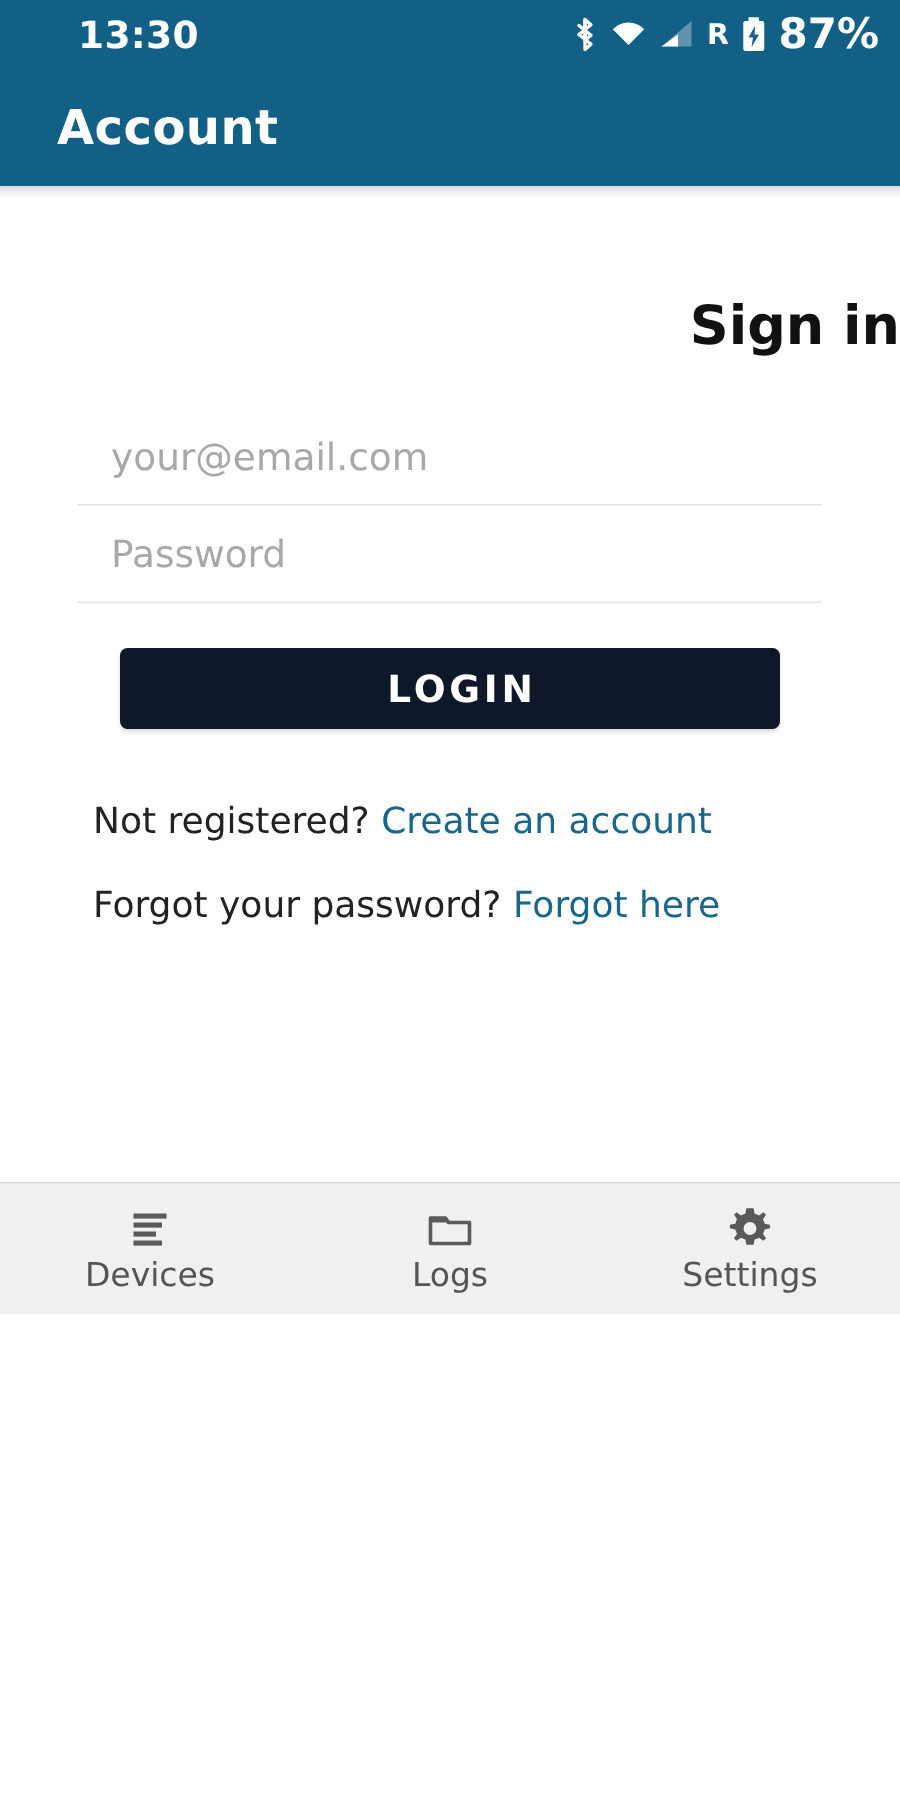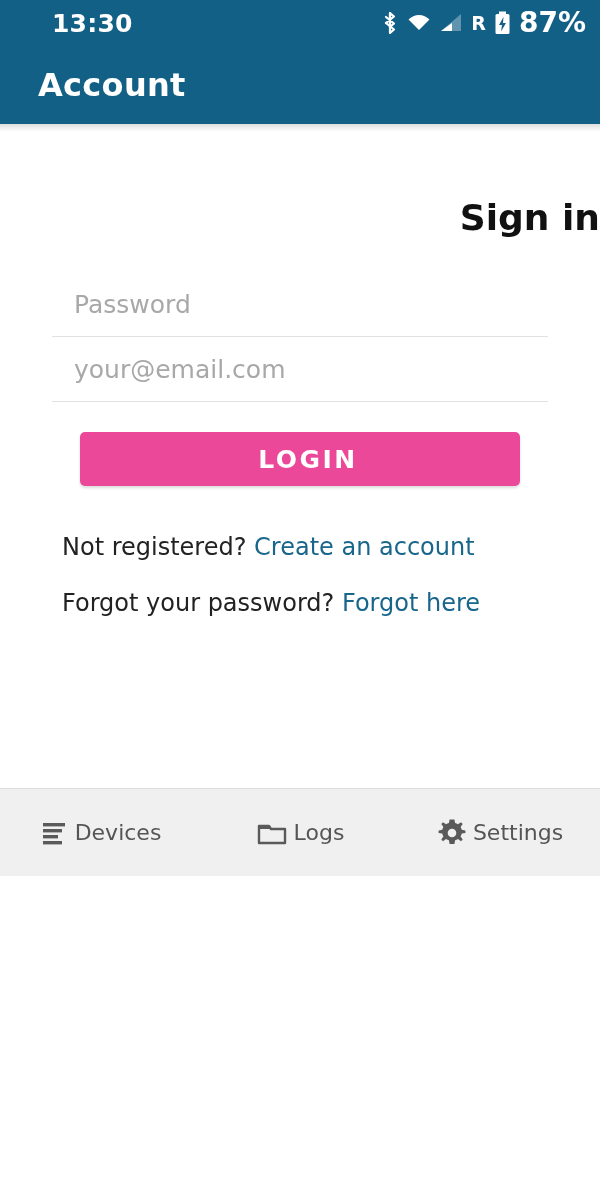--- a/index.html
+++ b/index.html
@@ -146,21 +146,21 @@
 
   .login-wrap {
     margin: 30px 52px 0 52px;
     display: flex;
     justify-content: center;
   }
 
   .login-button {
     width: 440px;
     height: 54px;
-    background: #ec4899;
+    background: #0f172a;
     border: none;
     border-radius: 5px;
     color: #ffffff;
     font-family: "DejaVu Sans", sans-serif;
     font-size: 25px;
     font-weight: bold;
     letter-spacing: 2.5px;
     cursor: pointer;
     box-shadow: 0 2px 3px rgba(0,0,0,0.14);
     padding-left: 16px;
@@ -189,20 +189,21 @@
     background: #f0f0f0;
     border-top: 1px solid #dddddd;
     display: flex;
     align-items: center;
   }
 
   .nav-item {
     flex: 1 1 25%;
     height: 100%;
     display: flex;
+    flex-direction: column;
     align-items: center;
     justify-content: center;
     gap: 6px;
     cursor: pointer;
   }
 
   .nav-icon {
     height: 30px;
     display: flex;
     align-items: center;
@@ -271,25 +272,25 @@
   </div>
   <div class="header-shadow"></div>
 
   <div class="content">
 
     <div class="form-title">Sign in</div>
 
     <div class="form-fields">
 
       <div class="field">
+        <input class="field-input" type="text" placeholder="your@email.com" style="">
+      </div>
+
+      <div class="field">
         <input class="field-input" type="password" placeholder="Password" style="">
-      </div>
-
-      <div class="field">
-        <input class="field-input" type="text" placeholder="your@email.com" style="">
       </div>
     </div>
 
     <div class="login-wrap">
       <button class="login-button">LOGIN</button>
     </div>
 
     <div class="links">
       <div class="link-row">
         <span>Not registered?</span>

